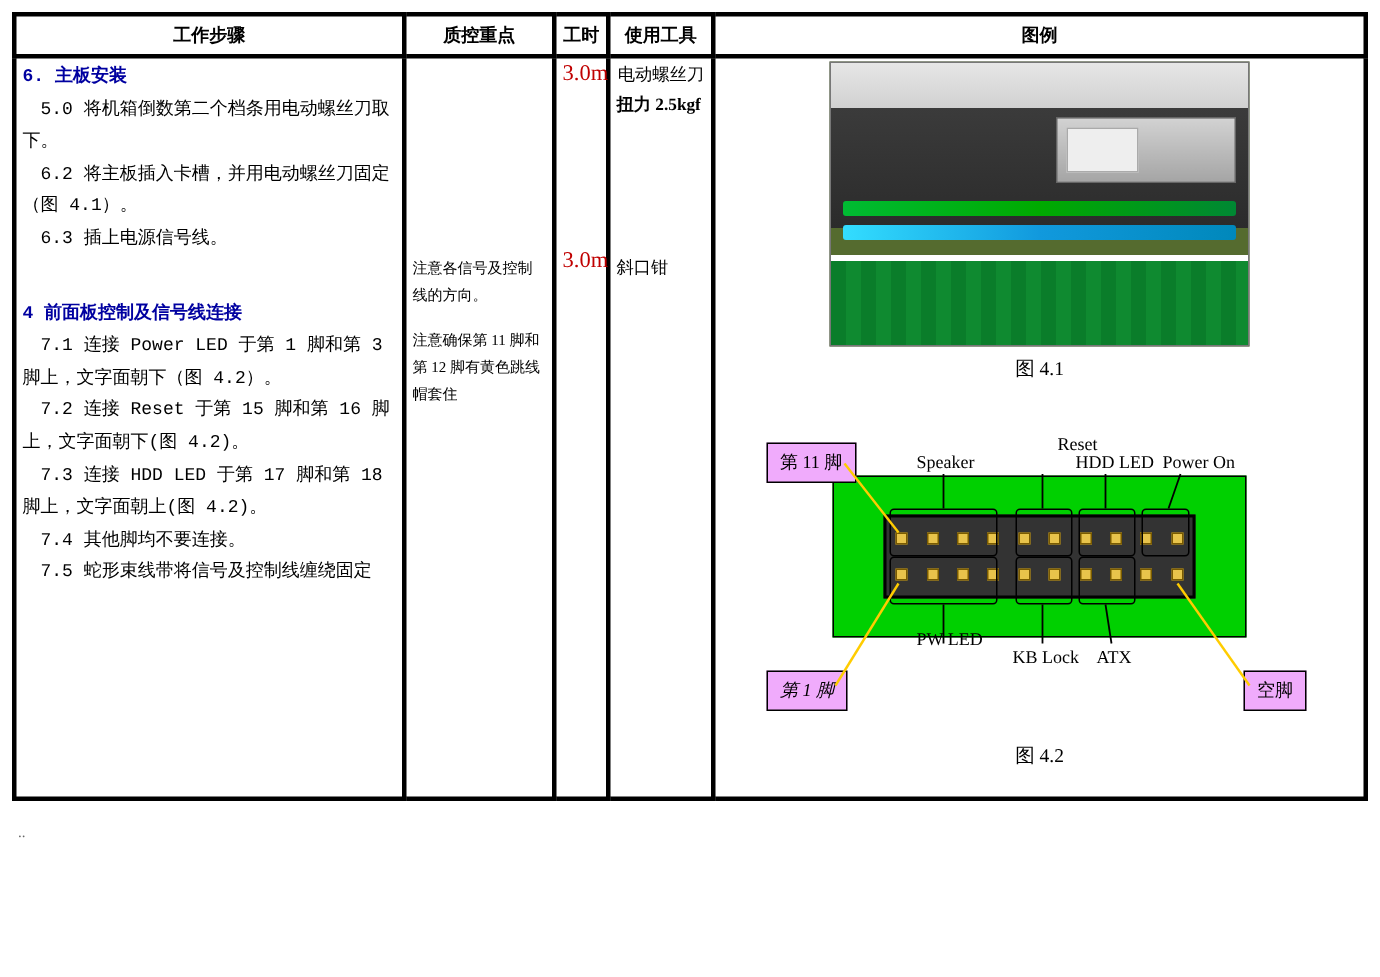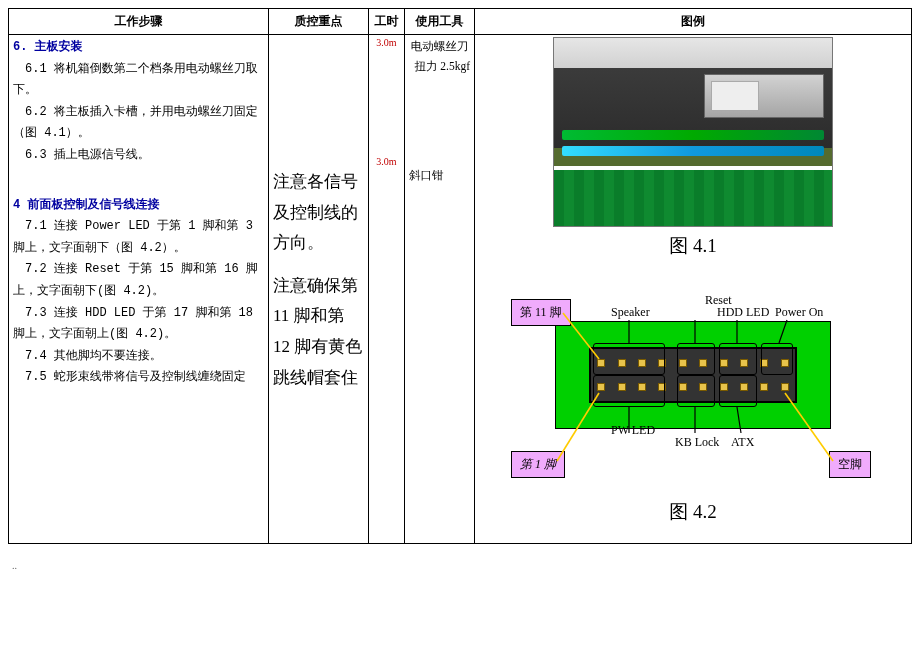--- a/index.html
+++ b/index.html
@@ -13,21 +13,21 @@
       background: #fff;
       padding: 8px;
       width: 920px;
     }
     table.main {
       border-collapse: collapse;
       width: 100%;
       table-layout: fixed;
     }
     table.main td, table.main th {
-      border: 1px solid #000000;
+      border: 3px solid #000000;
       vertical-align: top;
       padding: 2px 4px;
     }
     table.main th {
       font-weight: bold;
       text-align: center;
       padding: 4px 2px;
     }
     .col-steps { width: 260px; }
     .col-qc { width: 100px; }
@@ -39,27 +39,27 @@
       padding: 4px 6px 120px 6px;
       font-family: Liberation Mono, monospace;
     }
     .steps-cell .hd {
       color: #0000a0;
       font-weight: bold;
     }
     .qc-cell {
       line-height: 1.8;
       padding: 4px 4px;
-      font-size: 17px;
+      font-size: 10px;
     }
     .hours-cell {
       text-align: center;
       color: #c00000;
       padding-top: 4px;
-      font-size: 10px;
+      font-size: 15px;
       margin-left: 41px;
     }
     .tools-cell {
       text-align: left;
       padding: 4px 2px;
       line-height: 1.7;
       font-size: 11.5px;
     }
     .figs-cell {
       padding: 8px 0;
@@ -115,21 +115,21 @@
       left: 0; right: 0; bottom: 0; height: 60px;
       background: repeating-linear-gradient(90deg,#0a7d2a,#0a7d2a 10px,#0f8a30 10px,#0f8a30 20px);
     }
     .photo .table .line {
       position: absolute;
       left: 0; right: 0; top: 0; height: 4px;
       background: #fff;
     }
     .caption {
       font-family: "Times New Roman", serif;
-      font-size: 19px;
+      font-size: 13px;
       margin-bottom: 16px;
     }
     .diagram {
       width: 380px;
       height: 220px;
       margin: 6px auto 4px auto;
       position: relative;
       font-family: "Times New Roman", serif;
     }
     .diagram .pcb {
@@ -210,21 +210,21 @@
       <th>质控重点</th>
       <th>工时</th>
       <th>使用工具</th>
       <th>图例</th>
     </tr>
   </thead>
   <tbody>
     <tr>
       <td class="steps-cell">
         <div class="hd">6. 主板安装</div>
-        <div style="text-indent:1em;">6.1 将机箱倒数第二个档条用电动螺丝刀取下。</div>
+        <div style="text-indent:1em;">5.0 将机箱倒数第二个档条用电动螺丝刀取下。</div>
         <div style="text-indent:1em;">6.2 将主板插入卡槽，并用电动螺丝刀固定（图 4.1）。</div>
         <div style="text-indent:1em;">6.3 插上电源信号线。</div>
         <div style="height:28px;"></div>
         <div class="hd">4 前面板控制及信号线连接</div>
         <div style="text-indent:1em;">7.1 连接 Power LED 于第 1 脚和第 3 脚上，文字面朝下（图 4.2）。</div>
         <div style="text-indent:1em;">7.2 连接 Reset 于第 15 脚和第 16 脚上，文字面朝下(图 4.2)。</div>
         <div style="text-indent:1em;">7.3 连接 HDD LED 于第 17 脚和第 18 脚上，文字面朝上(图 4.2)。</div>
         <div style="text-indent:1em;">7.4 其他脚均不要连接。</div>
         <div style="text-indent:1em;">7.5 蛇形束线带将信号及控制线缠绕固定</div>
       </td>
@@ -235,21 +235,21 @@
         <div style="height:12px;"></div>
         <div>注意确保第 11 脚和第 12 脚有黄色跳线帽套住</div>
       </td>
       <td class="hours-cell">
         <div>3.0m</div>
         <div style="height:108px;"></div>
         <div>3.0m</div>
       </td>
       <td class="tools-cell">
         <div style="text-align:center;">电动螺丝刀</div>
-        <div style="text-align:right;">扭力 2.5kgf</div>
+        <div style="text-align:left;font-weight:bold;">扭力 2.5kgf</div>
         <div style="height:90px;"></div>
         <div>斜口钳</div>
       </td>
       <td class="figs-cell">
 
         <div class="photo">
           <div class="lid"></div>
           <div class="board"></div>
           <div class="psu">
               <div class="label"></div>

